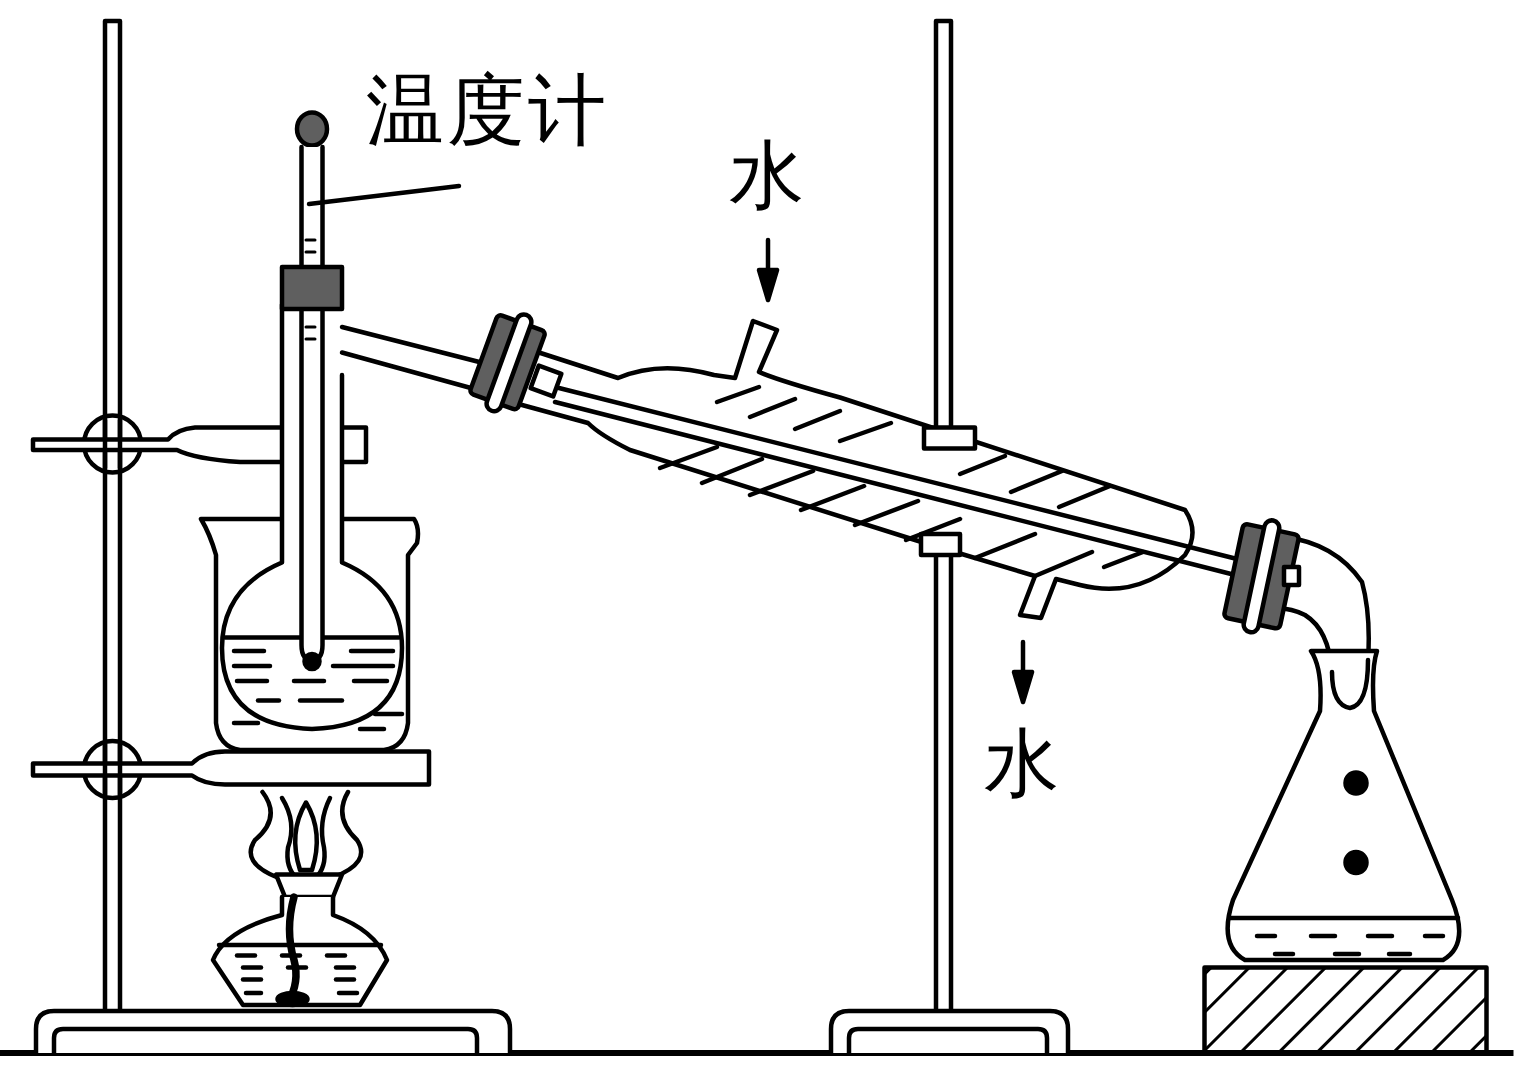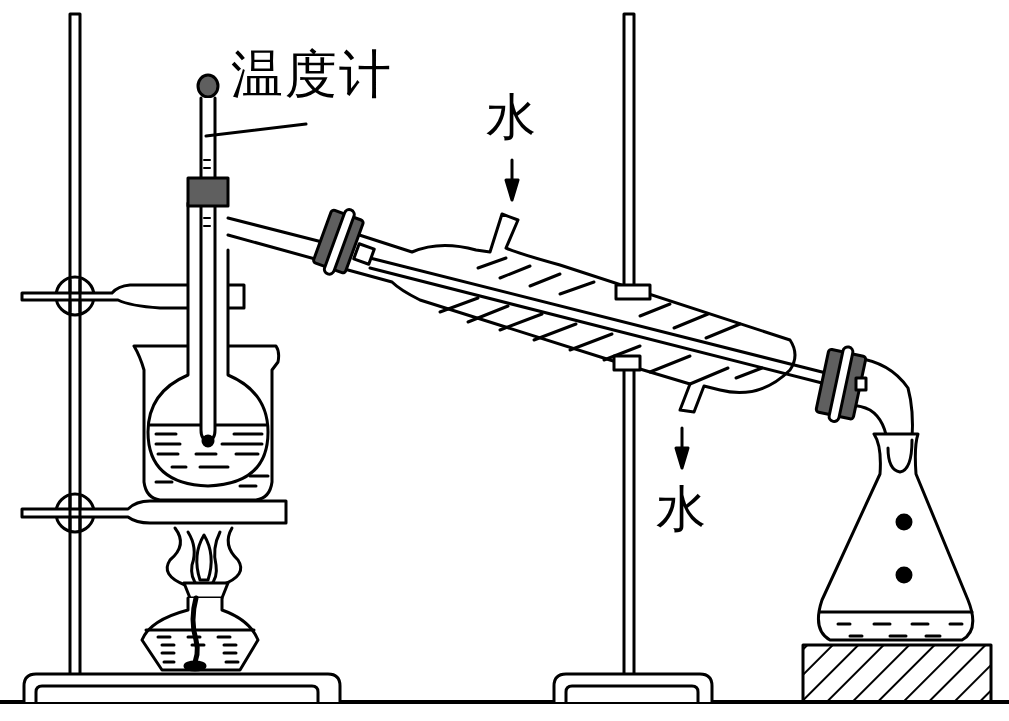--- a/index.html
+++ b/index.html
@@ -1,19 +1,19 @@
 <!DOCTYPE html>
 <html><head>
 <meta charset="utf-8">
 <style>
   html, body { margin: 0; padding: 0; background: #ffffff; }
   body { width: 1009px; height: 721px; overflow: hidden; position: relative; font-family: "DejaVu Serif", serif; }
   #canvas { position: absolute; left: 0; top: 0; }
   .lbl { position: absolute; color: #000; font-family: "DejaVu Serif", serif; line-height: 1; white-space: nowrap; }
-  #lbl-thermo { left: 231px; top: 48px; font-size: 52px; letter-spacing: 2px; }
+  #lbl-thermo { left: 244px; top: 48px; font-size: 52px; letter-spacing: 2px; }
   #lbl-water-in { left: 486px; top: 92px; font-size: 50px; }
   #lbl-water-out { left: 656px; top: 484px; font-size: 50px; }
 </style>
 </head>
 <body>
 
 <svg id="canvas" width="1009" height="721" viewBox="0 0 1009 721" xmlns="http://www.w3.org/2000/svg" fill="none" stroke="#000" stroke-width="3" stroke-linejoin="round" stroke-linecap="round">
 
   <line x1="0" y1="702" x2="1009" y2="702" stroke-width="4"></line>
 

